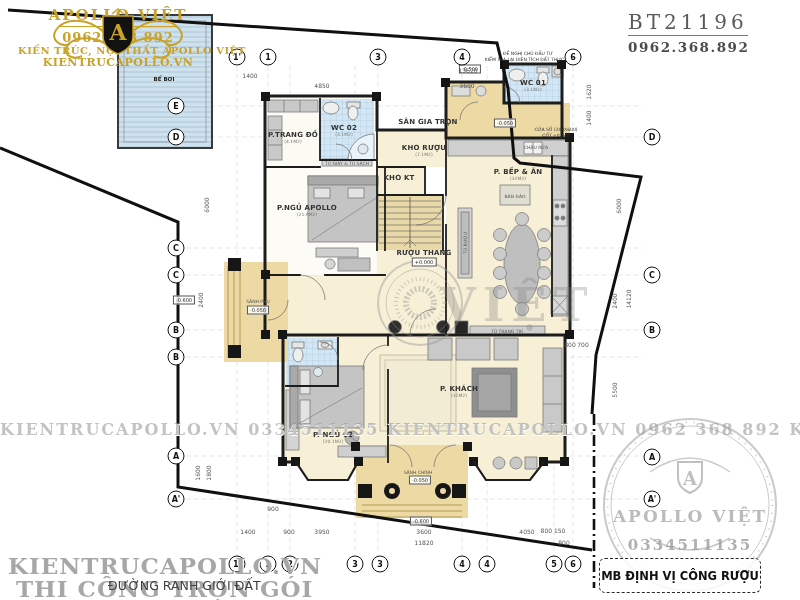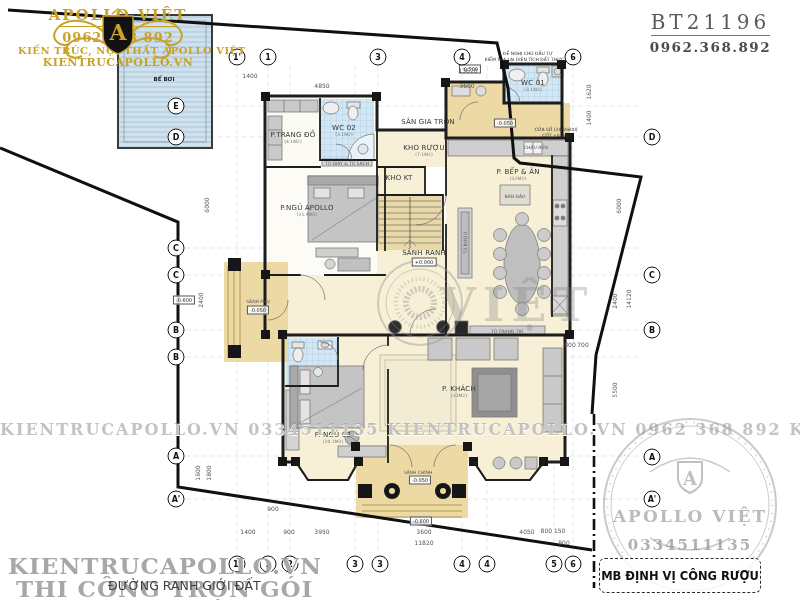--- a/index.html
+++ b/index.html
@@ -4,21 +4,21 @@
 <style>
   html,body{margin:0;padding:0;background:#fff;}
   #sheet{position:relative;width:800px;height:600px;background:#fff;overflow:hidden;
          font-family:"DejaVu Sans","Liberation Sans",sans-serif;}
   .abs{position:absolute;}
   .ctr{transform:translate(-50%,-50%);}
   svg{position:absolute;left:0;top:0;}
 
   
   .room{display:flex;flex-direction:column;align-items:center;text-align:center;white-space:nowrap;}
-  .room .rn{font-size:7px;font-weight:normal;color:#333;letter-spacing:.2px;}
+  .room .rn{font-size:7px;font-weight:bold;color:#333;letter-spacing:.2px;}
   .room .ra{font-size:4.5px;color:#777;}
   .tlab{font-size:4.5px;color:#555;white-space:nowrap;}
   .tlab.b{font-weight:bold;color:#222;font-size:5.5px;}
   .dim{font-size:6px;color:#555;white-space:nowrap;}
   .rot{transform:translate(-50%,-50%) rotate(-90deg);}
   .elev{font-size:5px;color:#222;border:0.8px solid #555;background:rgba(255,255,255,.85);
         padding:0 2px;line-height:7px;white-space:nowrap;}
   .note{font-size:4.5px;color:#333;white-space:nowrap;}
   .bub{width:15px;height:15px;border:1.6px solid #141414;border-radius:50%;background:#fff;
        display:flex;align-items:center;justify-content:center;font-size:8px;font-weight:bold;color:#111;}
@@ -318,21 +318,21 @@
       </div>
       <div class="abs room ctr" style="left: 533px; top: 85px;">
         <div class="rn">WC 01</div>
         <div class="ra">(3.1M2)</div>
       </div>
       <div class="abs room ctr" style="left: 518px; top: 174px;">
         <div class="rn">P. BẾP &amp; ĂN</div>
         <div class="ra">(32M2)</div>
       </div>
       <div class="abs room ctr" style="left: 424px; top: 253px;">
-        <div class="rn">SẢNH RANH</div>
+        <div class="rn">RƯỢU THANG</div>
       </div>
       <div class="abs room ctr" style="left: 459px; top: 391px;">
         <div class="rn">P. KHÁCH</div>
         <div class="ra">(31M2)</div>
       </div>
       <div class="abs room ctr" style="left: 333px; top: 437px;">
         <div class="rn">P. NGỦ 02</div>
         <div class="ra">(20.1M2)</div>
       </div>
       <div class="abs tlab b ctr" style="left: 164px; top: 79px;">BỂ BƠI</div>
@@ -443,18 +443,18 @@
       <path d="M85,10 h30 v20 q0,12 -15,18 q-15,-6 -15,-18 Z" fill="#121212" stroke="#c9a227" stroke-width="1.5"></path>
       <text x="100" y="34" text-anchor="middle" font-family="DejaVu Serif, Liberation Serif, serif" font-size="22" font-weight="bold" fill="#c9a227">A</text>
     </svg>
     <div class="logo-brand gold">APOLLO VIỆT</div>
     <div style="border-bottom:1px solid #c9a227;width:120px;margin:2px auto 3px;"></div>
     <div class="logo-phone gold">0962 368 892</div>
     <div class="logo-line gold">KIẾN TRÚC, NỘI THẤT APOLLO VIỆT</div>
     <div class="logo-line gold" style="font-size:11px;">KIENTRUCAPOLLO.VN</div>
   </div>
 
-  <div class="abs" style="left:628px;top:10px;width:165px;text-align:center;">
+  <div class="abs" style="left:628px;top:10px;width:165px;">
     <span class="hdr-code">BT21196</span>
     <div class="hdr-phone" style="margin-top:5px;">0962.368.892</div>
   </div>
 
 </div>
 
 </body></html>

